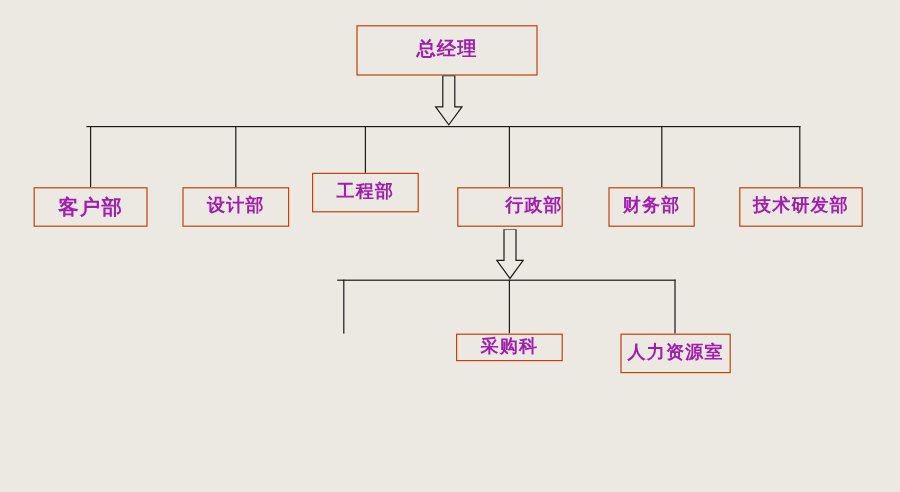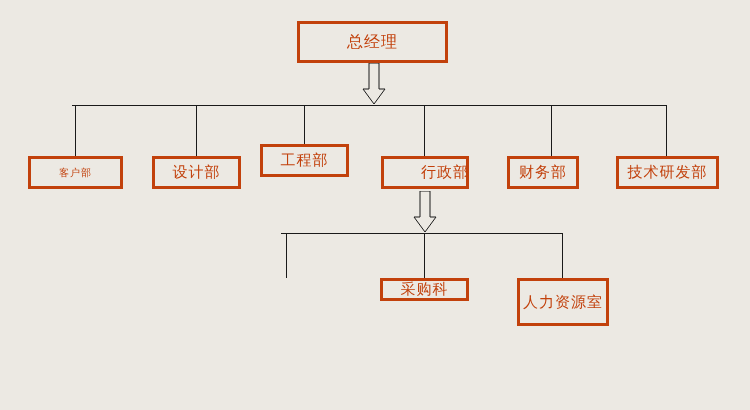--- a/index.html
+++ b/index.html
@@ -14,27 +14,27 @@
     overflow: hidden;
   }
   #chart-canvas {
     position: relative;
     width: 750px;
     height: 410px;
   }
   .node-box {
     position: absolute;
     box-sizing: border-box;
-    border: 3px solid #c2410c;
+    border: 1px solid #c2410c;
     background: #ece9e3;
     display: flex;
     align-items: center;
     justify-content: center;
-    color: #c2410c;
-    font-weight: normal;
+    color: #a21caf;
+    font-weight: bold;
     letter-spacing: 1px;
     white-space: nowrap;
   }
   .node-label {
     display: block;
     line-height: 1;
   }
   .conn-h {
     position: absolute;
     height: 0;
@@ -69,21 +69,21 @@
 
   <div class="conn-h" style="left:72px; top:105px; width:595px;"></div>
 
   <div class="conn-v" style="left:75px; top:105px; height:51px;"></div>
   <div class="conn-v" style="left:196px; top:105px; height:51px;"></div>
   <div class="conn-v" style="left:304px; top:105px; height:51px;"></div>
   <div class="conn-v" style="left:424px; top:105px; height:51px;"></div>
   <div class="conn-v" style="left:551px; top:105px; height:51px;"></div>
   <div class="conn-v" style="left:666px; top:105px; height:51px;"></div>
 
-  <div class="node-box" style="left:28px; top:156px; width:95px; height:33px; font-size:10px;">
+  <div class="node-box" style="left:28px; top:156px; width:95px; height:33px; font-size:17px;">
     <span class="node-label">客户部</span>
   </div>
 
   <div class="node-box" style="left:152px; top:156px; width:89px; height:33px; font-size:15px;">
     <span class="node-label">设计部</span>
   </div>
 
   <div class="node-box" style="left:260px; top:144px; width:89px; height:33px; font-size:15px;">
     <span class="node-label">工程部</span>
   </div>
@@ -110,17 +110,17 @@
 
   <div class="conn-v" style="left:286px; top:233px; height:45px;"></div>
   <div class="conn-v" style="left:424px; top:233px; height:45px;"></div>
   <div class="conn-v" style="left:562px; top:233px; height:45px;"></div>
 
 
   <div class="node-box" style="left:380px; top:278px; width:89px; height:23px; font-size:15px;">
     <span class="node-label">采购科</span>
   </div>
 
-  <div class="node-box" style="left:517px; top:278px; width:92px; height:48px; font-size:15px;">
+  <div class="node-box" style="left:517px; top:278px; width:92px; height:33px; font-size:15px;">
     <span class="node-label">人力资源室</span>
   </div>
 
 </div>
 
 </body></html>

